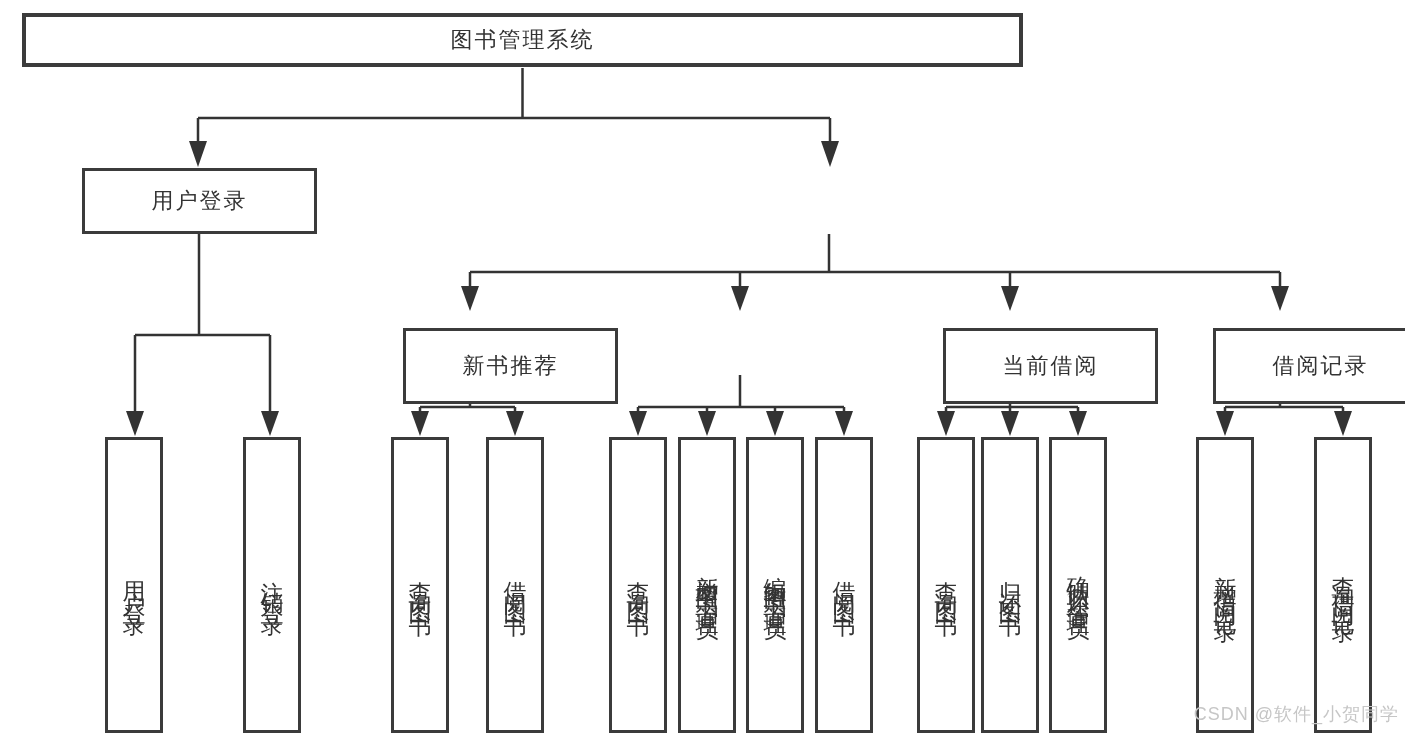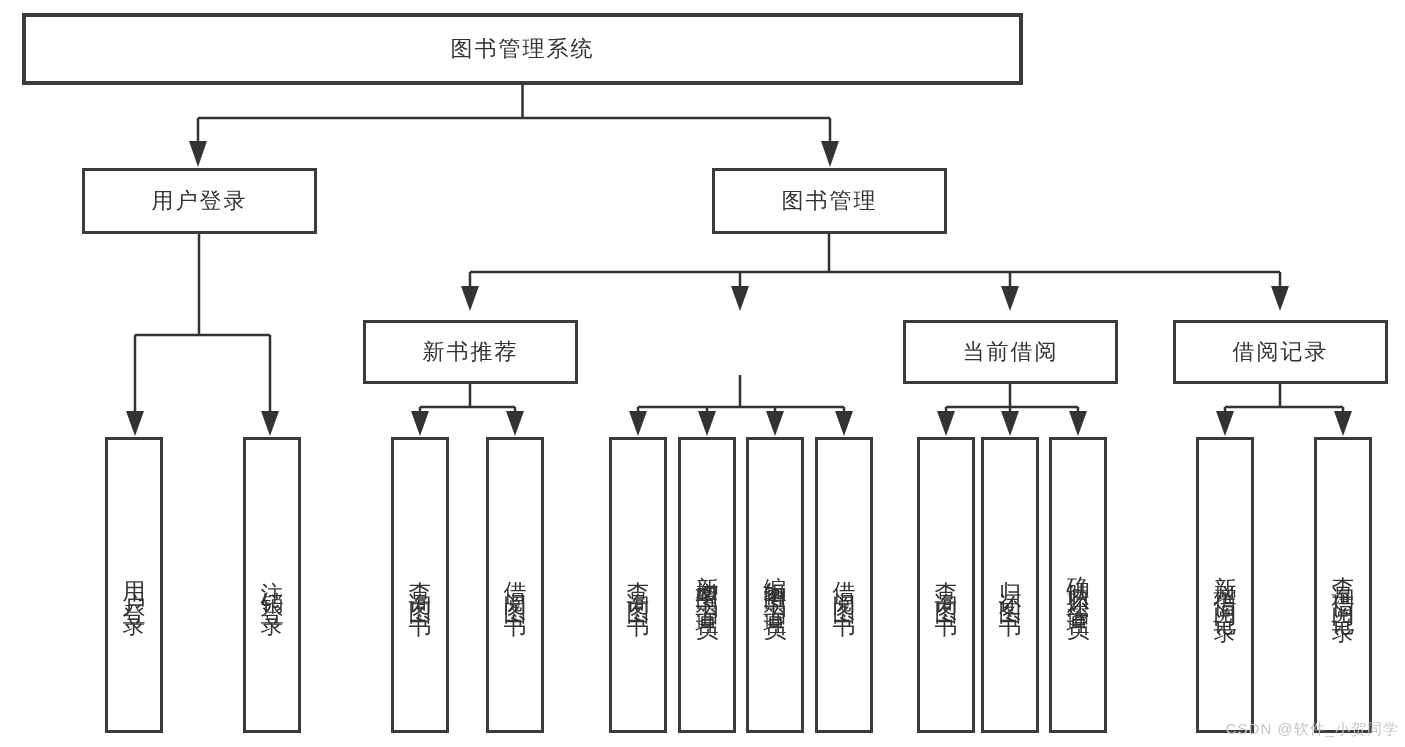--- a/index.html
+++ b/index.html
@@ -6,35 +6,35 @@
   #canvas {
     position:relative; width:1405px; height:747px; background:#ffffff;
     font-family:"Liberation Sans", sans-serif; overflow:hidden;
   }
   #connectors { position:absolute; left:0; top:0; width:1405px; height:747px; }
   .box {
     position:absolute; box-sizing:border-box; background:#ffffff;
     border:3px solid #3b3b3b; color:#333333;
     display:flex; align-items:center; justify-content:center; text-align:center;
   }
-  .root  { left:22px;  top:13px;  width:1001px; height:72px; border-width:4px; }
+  .root  { left:22px;  top:13px;  width:1001px; height:54px; border-width:4px; }
   .hlabel { font-size:22px; letter-spacing:2px; white-space:nowrap; }
   .lvl2 { top:168px; width:235px; height:66px; }
-  .lvl3 { top:320px; width:215px; height:64px; }
+  .lvl3 { top:328px; width:215px; height:76px;margin-left:40px; }
   .leaf { top:437px; width:58px; height:296px; }
   .vtext {
     writing-mode:vertical-rl; text-orientation:mixed;
     font-size:23px; line-height:1; color:#333333;
   }
   .ls4 .vtext { letter-spacing:11px; }
   .ls6 .vtext { letter-spacing:9px; }
   .ls9 .vtext { letter-spacing:6px; }
   #watermark {
-    position:absolute; right:6px; bottom:8px;
-    font-size:15px; color:#c6c6c6; letter-spacing:1px; white-space:nowrap;
+    position:absolute; right:6px; bottom:21px;
+    font-size:18px; color:#c6c6c6; letter-spacing:1px; white-space:nowrap;
   }
 </style>
 </head>
 <body>
 
 <div id="canvas">
 
   <svg id="connectors" viewBox="0 0 1405 747" xmlns="http://www.w3.org/2000/svg">
     <g stroke="#333333" stroke-width="2.5" fill="none">
 
@@ -77,23 +77,20 @@
       <polygon points="1334,411 1352,411 1343,436"></polygon>
     </g>
   </svg>
 
   <div class="box root">
     <span class="hlabel">图书管理系统</span>
   </div>
 
   <div class="box lvl2" style="left:82px;">
     <span class="hlabel">用户登录</span>
-  </div>
-  <div class="box lvl2" style="left:712px;">
-    <span class="hlabel">图书管理</span>
   </div>
 
   <div class="box lvl3" style="left:363px;">
     <span class="hlabel">新书推荐</span>
   </div>
   <div class="box lvl3" style="left:903px;align-items:center;">
     <span class="hlabel">当前借阅</span>
   </div>
   <div class="box lvl3" style="left:1173px;">
     <span class="hlabel">借阅记录</span>

